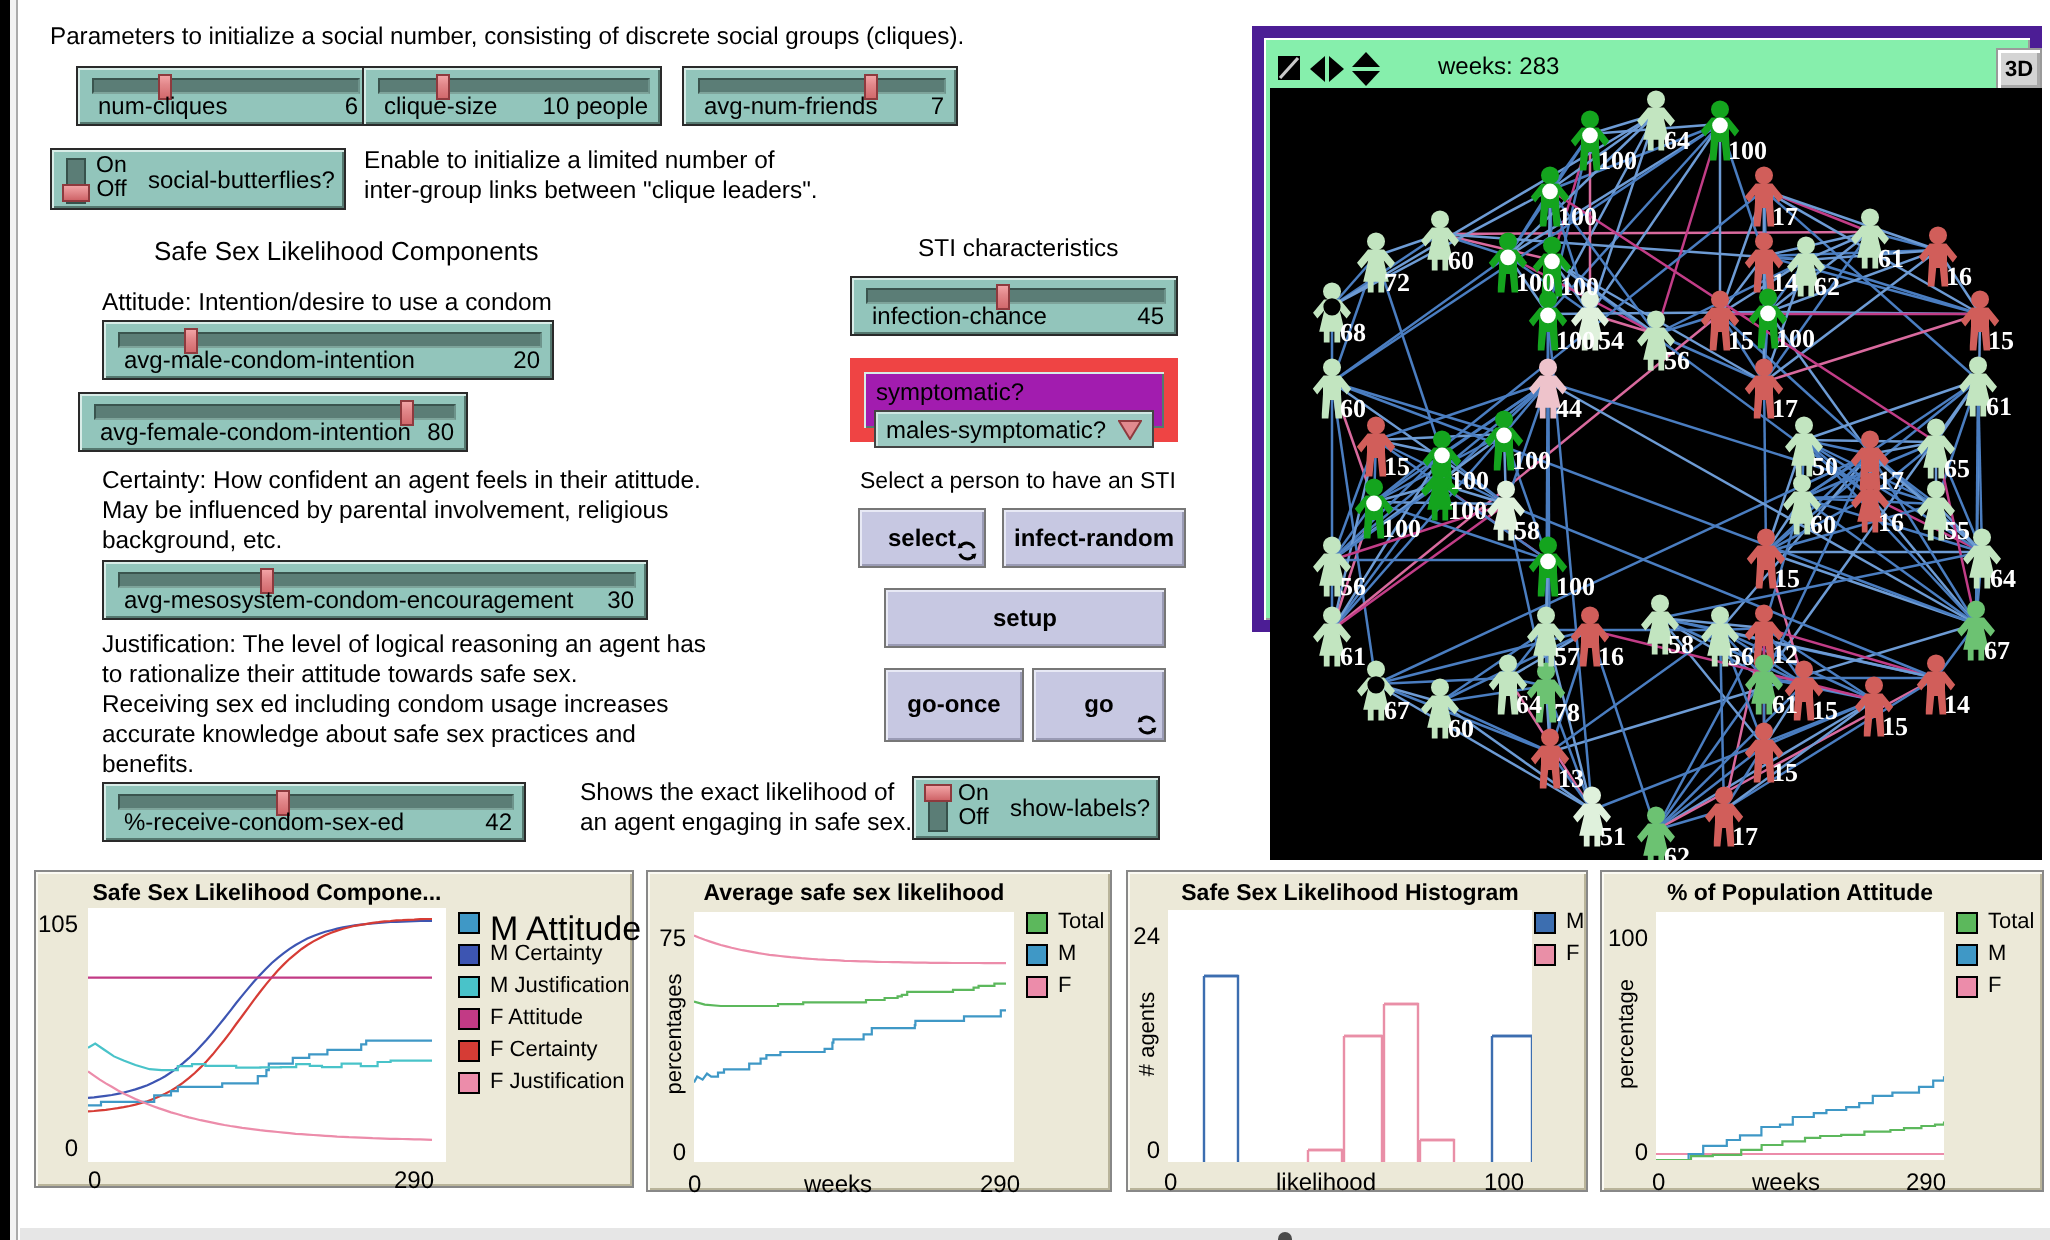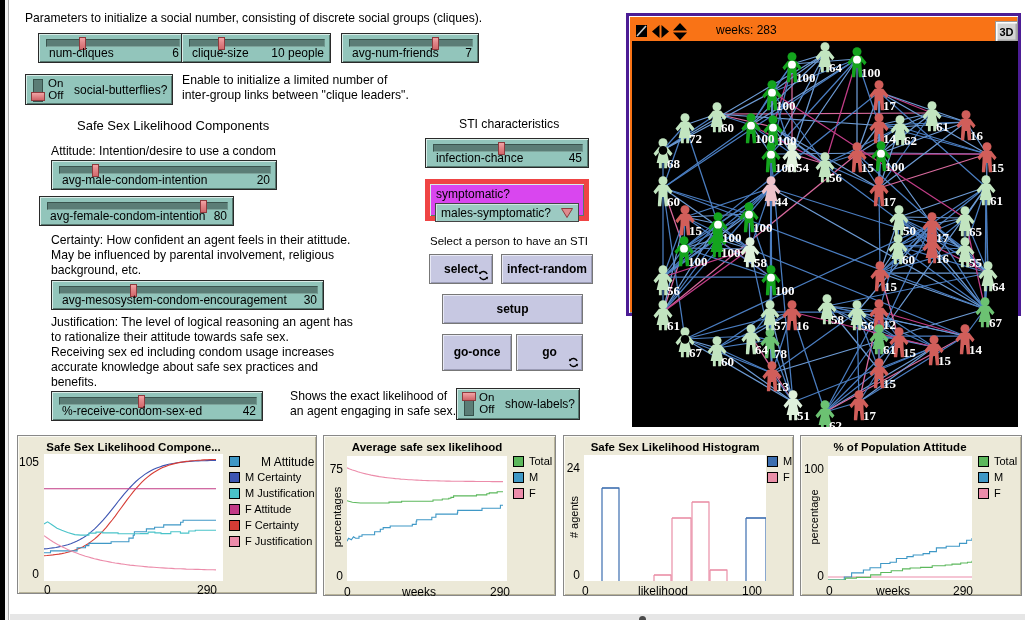--- a/index.html
+++ b/index.html
@@ -24,21 +24,21 @@
 .btn { position:absolute; background:#c7c8e2; border:1px solid #777;
   box-shadow:inset 1px 1px 0 #e8e9f5, inset -1px -1px 0 #9a9bb5;
   font-size:12px; font-weight:bold; text-align:center; color:#000; }
 .plot { position:absolute; background:#ece9d8; border:1px solid #888;
   box-shadow:inset 1px 1px 0 #fbfaf3, inset -1px -1px 0 #b9b49a; }
 .ptitle { position:absolute; text-align:center; font-size:11.5px; font-weight:bold; }
 .parea { position:absolute; background:#fff; }
 .ylab { position:absolute; font-size:12px; }
 .xlab { position:absolute; font-size:12px; }
 .yrot { position:absolute; font-size:11px; transform:rotate(-90deg); white-space:nowrap; }
-.chooser { position:absolute; background:#d946ef; border:5px solid #ef4444;
+.chooser { position:absolute; background:#a21caf; border:7px solid #ef4444;
   box-shadow:inset 1px 1px 0 #d8ece7, inset -1px -1px 0 #55786f; }
 </style></head>
 <body>
 <div class="abs" style="left:0;top:0;width:5px;height:620px;background:#000"></div>
 <div class="abs" style="left:5px;top:0;width:4px;height:620px;background:#f2f2f2;border-right:1px solid #aaa"></div>
 <div class="abs" style="left:10px;top:614px;width:1015px;height:6px;background:#e6e6e6"></div>
 <div class="abs" style="left:639px;top:616px;width:7px;height:7px;background:#4a4a4a;border-radius:50%"></div>
 
 <div class="note" style="left:25px;top:11px;font-size:12.1px">Parameters to initialize a social number, consisting of discrete social groups (cliques).</div>
 
@@ -138,21 +138,21 @@
 <div class="btn" style="left:501px;top:254px;width:92px;height:30px;line-height:28px">infect-random</div>
 <div class="btn" style="left:442px;top:294px;width:141px;height:30px;line-height:28px">setup</div>
 <div class="btn" style="left:442px;top:334px;width:70px;height:37px;line-height:35px">go-once</div>
 <div class="btn" style="left:516px;top:334px;width:67px;height:37px;line-height:35px">go<span style="position:absolute;right:3px;bottom:2px;line-height:0"><svg width="11" height="11" viewBox="0 0 11 11">
         <path d="M9.1 4.1 A4 4 0 0 0 2.2 3.1" fill="none" stroke="#000" stroke-width="1.5"></path>
         <path d="M1.9 6.9 A4 4 0 0 0 8.8 7.9" fill="none" stroke="#000" stroke-width="1.5"></path>
         <path d="M3.4 3.9 L0.8 4.3 L1.6 1.4 Z" fill="#000"></path>
         <path d="M7.6 7.1 L10.2 6.7 L9.4 9.6 Z" fill="#000"></path>
       </svg></span></div>
 
-<div class="abs" style="left:626px;top:13px;width:395px;height:303px;background:#f97316;border:3px solid #4c1d95;box-shadow:inset 1px 1px 0 #fff, inset -1px -1px 0 #9c9c9c">
+<div class="abs" style="left:626px;top:13px;width:395px;height:303px;background:#86efac;border:6px solid #4c1d95;box-shadow:inset 1px 1px 0 #fff, inset -1px -1px 0 #9c9c9c">
   <svg width="11" height="12" style="position:absolute;left:7px;top:9px">
       <rect x="0" y="0" width="11" height="12" fill="#000"></rect>
       <line x1="1" y1="11" x2="10" y2="1" stroke="#c9c9c9" stroke-width="1.6"></line>
     </svg>
   <svg width="17" height="13" style="position:absolute;left:23px;top:9px">
       <path d="M7.5,0 L7.5,13 L0,6.5 Z" fill="#000"></path>
       <path d="M9.5,0 L9.5,13 L17,6.5 Z" fill="#000"></path>
     </svg>
   <svg width="14" height="17" style="position:absolute;left:44px;top:7px">
       <path d="M0,7.5 L14,7.5 L7,0 Z" fill="#000"></path>
@@ -565,21 +565,21 @@
         <path d="M0.0,34.8 L172.0,34.8" fill="none" stroke="#c23a85" stroke-width="1.1"></path>
         <path d="M0.0,98.7 L6.5,98.7 L6.5,96.9 L33.1,96.9 L33.1,93.7 L41.5,93.7 L41.5,91.6 L44.9,91.6 L44.9,89.4 L67.1,89.4 L67.1,87.7 L84.9,87.7 L84.9,84.1 L89.2,84.1 L89.2,81.1 L90.4,81.1 L90.4,77.8 L102.4,77.8 L102.4,74.9 L110.6,74.9 L110.6,73.2 L119.7,73.2 L119.7,70.9 L136.6,70.9 L136.6,68.2 L139.1,68.2 L139.1,66.3 L172.0,66.3" fill="none" stroke="#3f98c6" stroke-width="1.1"></path>
         <path d="M0.0,69.9 L3.6,67.8 L8.3,71.0 L13.0,74.2 L17.8,76.3 L23.7,78.5 L30.8,80.6 L36.8,81.1 L44.9,81.1 L44.9,79.1 L52.0,79.1 L52.0,78.1 L58.7,78.1 L58.7,78.9 L74.1,78.9 L74.1,79.8 L86.2,79.8 L86.2,79.7 L96.4,79.7 L96.4,79.6 L104.1,79.6 L104.1,78.1 L110.9,78.1 L110.9,78.9 L117.0,78.9 L117.0,79.6 L126.8,79.6 L126.8,77.8 L136.4,77.8 L136.4,79.1 L144.8,79.1 L144.8,77.0 L151.3,77.0 L151.3,76.3 L160.8,76.3 L160.8,76.3 L169.9,76.3 L169.9,76.3 L172.0,76.3" fill="none" stroke="#49c3c9" stroke-width="1.1"></path>
         <path d="M0.0,81.7 L3.0,83.8 L5.9,85.8 L8.9,87.7 L11.9,89.4 L14.8,91.1 L17.8,92.7 L20.8,94.1 L23.7,95.5 L26.7,96.8 L29.7,98.0 L32.6,99.1 L35.6,100.2 L38.6,101.2 L41.5,102.2 L44.5,103.0 L47.4,103.9 L50.4,104.7 L53.4,105.4 L56.3,106.1 L59.3,106.7 L62.3,107.3 L65.2,107.9 L68.2,108.5 L71.2,109.0 L74.1,109.4 L77.1,109.9 L80.1,110.3 L83.0,110.7 L86.0,111.1 L89.0,111.4 L91.9,111.7 L94.9,112.0 L97.9,112.3 L100.8,112.6 L103.8,112.9 L106.8,113.1 L109.7,113.3 L112.7,113.5 L115.7,113.7 L118.6,113.9 L121.6,114.1 L124.6,114.3 L127.5,114.4 L130.5,114.6 L133.4,114.7 L136.4,114.8 L139.4,114.9 L142.3,115.1 L145.3,115.2 L148.3,115.3 L151.2,115.4 L154.2,115.4 L157.2,115.5 L160.1,115.6 L163.1,115.7 L166.1,115.7 L169.0,115.8 L172.0,115.9" fill="none" stroke="#ec8caa" stroke-width="1.1"></path>
       </svg></div>
 <div class="ylab" style="right:277px;top:19px">105</div>
 <div class="ylab" style="right:277px;top:131px">0</div>
 <div class="xlab" style="left:26px;top:147px">0</div>
 <div class="xlab" style="left:179px;top:147px">290</div>
 <div style="position:absolute;left:211px;top:20px;width:11px;height:11px;background:#3f98c6;border:1px solid #000"></div>
-    <div style="position:absolute;left:243px;top:19px;font-size:12px;white-space:nowrap">M Attitude</div>
+    <div style="position:absolute;left:227px;top:19px;font-size:17px;white-space:nowrap">M Attitude</div>
     <div style="position:absolute;left:211px;top:36px;width:11px;height:11px;background:#3d55b2;border:1px solid #000"></div>
     <div style="position:absolute;left:227px;top:35px;font-size:11px;white-space:nowrap">M Certainty</div>
     <div style="position:absolute;left:211px;top:52px;width:11px;height:11px;background:#49c3c9;border:1px solid #000"></div>
     <div style="position:absolute;left:227px;top:51px;font-size:11px;white-space:nowrap">M Justification</div>
     <div style="position:absolute;left:211px;top:68px;width:11px;height:11px;background:#c23a85;border:1px solid #000"></div>
     <div style="position:absolute;left:227px;top:67px;font-size:11px;white-space:nowrap">F Attitude</div>
     <div style="position:absolute;left:211px;top:84px;width:11px;height:11px;background:#d63c35;border:1px solid #000"></div>
     <div style="position:absolute;left:227px;top:83px;font-size:11px;white-space:nowrap">F Certainty</div>
     <div style="position:absolute;left:211px;top:100px;width:11px;height:11px;background:#ec8caa;border:1px solid #000"></div>
     <div style="position:absolute;left:227px;top:99px;font-size:11px;white-space:nowrap">F Justification</div>

